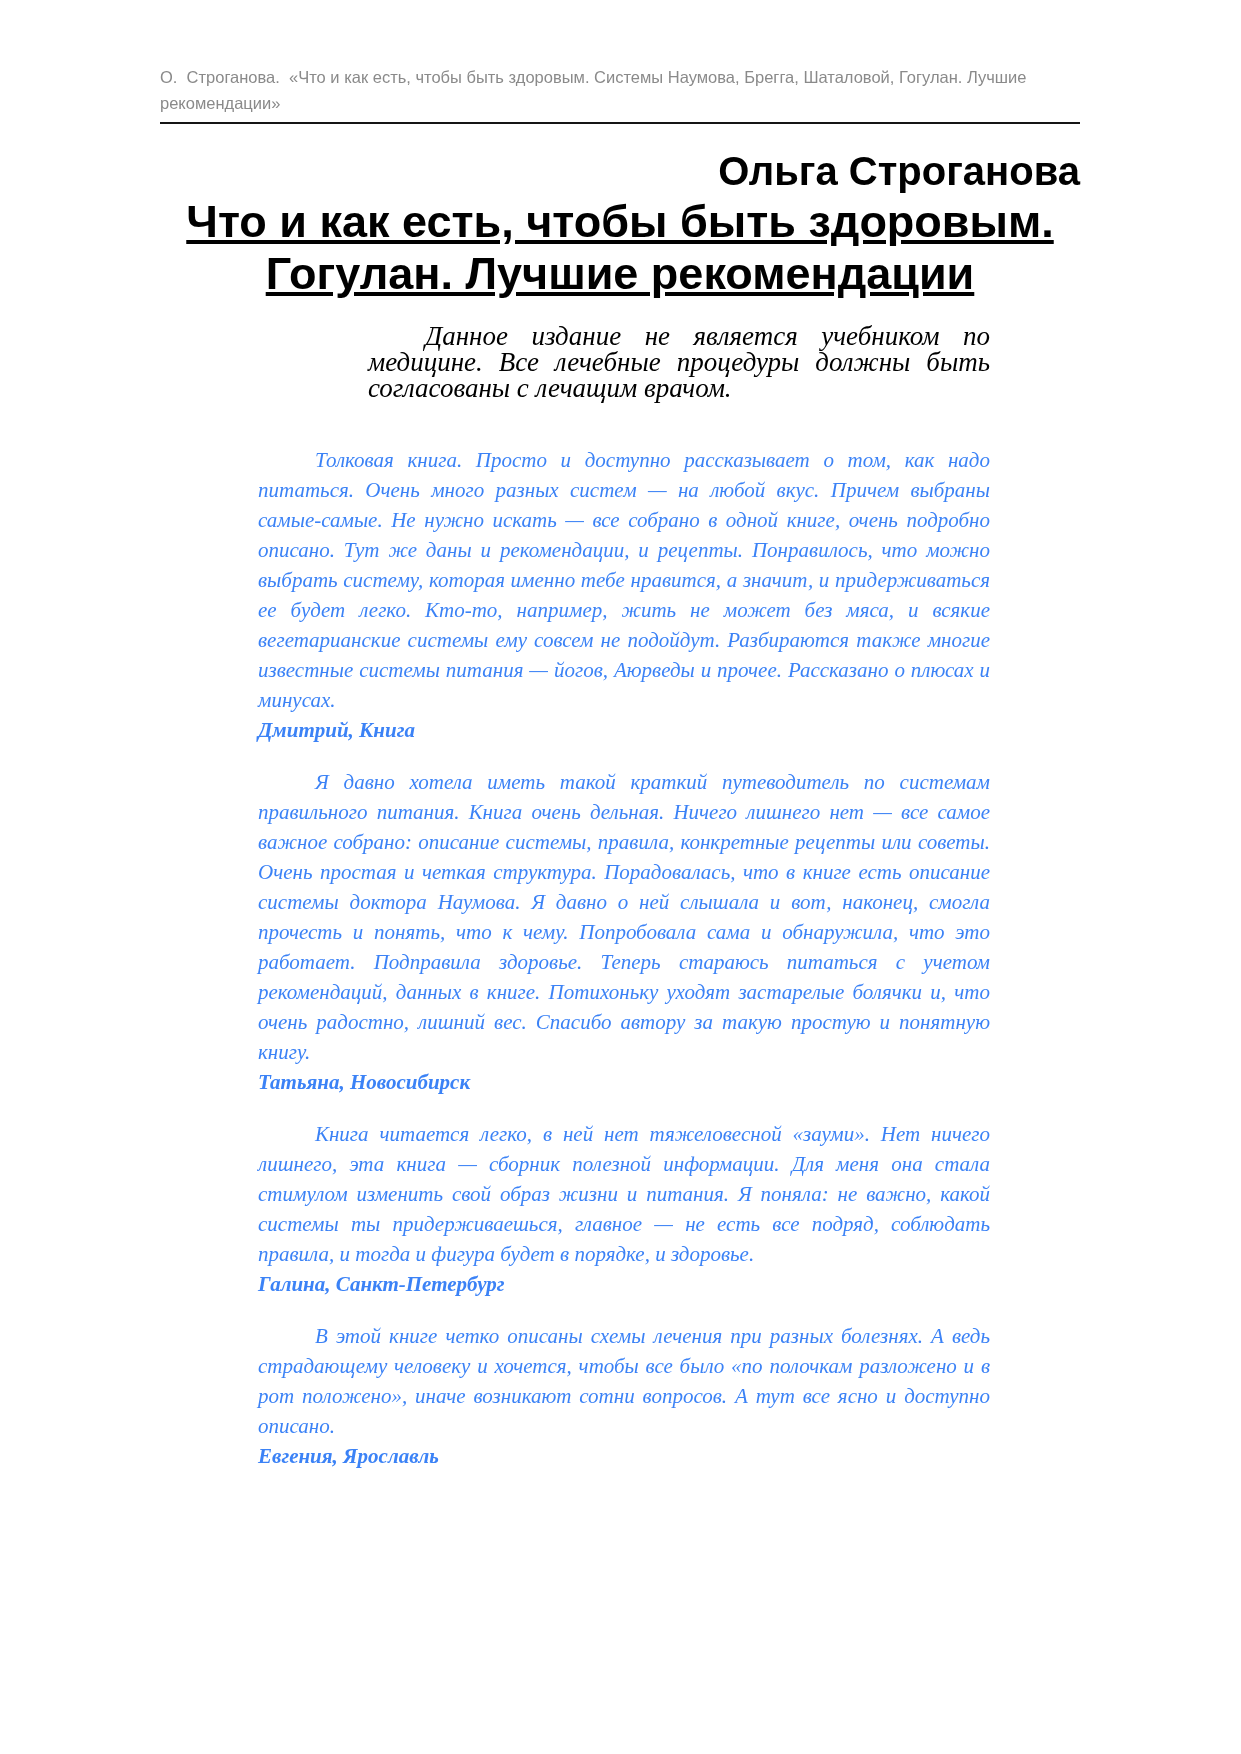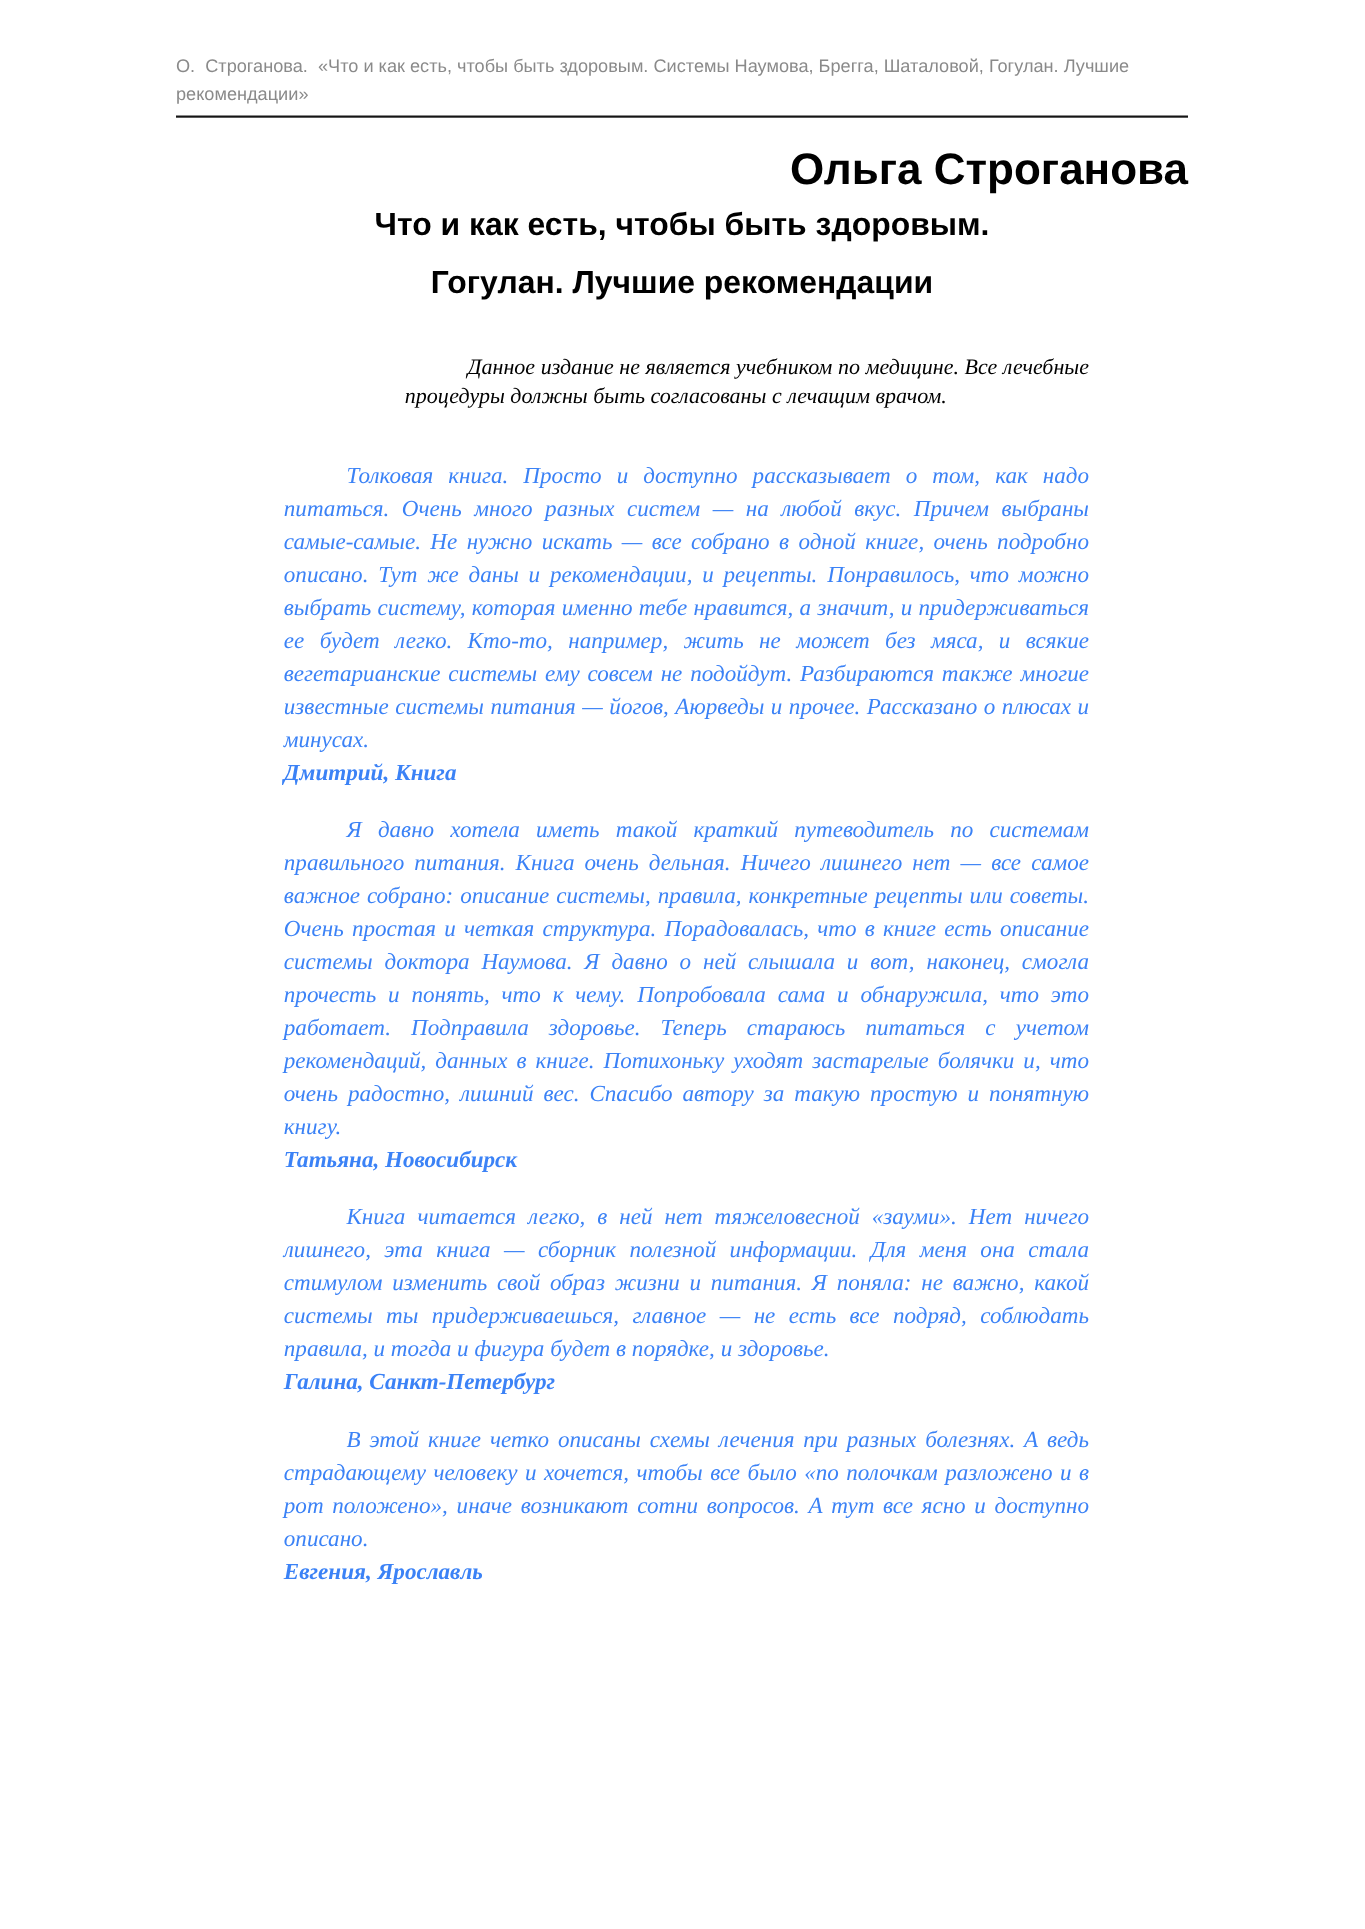--- a/index.html
+++ b/index.html
@@ -3,21 +3,21 @@
 <meta charset="utf-8">
 <style>
   * { margin: 0; padding: 0; box-sizing: border-box; }
   html, body { background: #ffffff; }
   .page {
     position: relative;
     width: 1241px;
     height: 1528px;
     margin: 0 auto;
     background: #ffffff;
-    padding: 47px 161px 0 160px;
+    padding: 64px 161px 0 160px;
     overflow: hidden;
   }
   .running-head {
     font-family: "Liberation Sans", sans-serif;
     font-size: 16.5px;
     line-height: 26px;
     color: #8a8a8a;
     white-space: pre-wrap;
   }
   .rule {
@@ -26,26 +26,26 @@
     margin-top: 6px;
   }
   .book-title {
     margin-top: 22px;
     text-align: center;
     font-family: "Liberation Sans", sans-serif;
     font-weight: bold;
     color: #000000;
   }
   .title-author-line { font-size: 40px; line-height: 50px; text-align: right; }
-  .title-line       { font-size: 29px; line-height: 52px; }
+  .title-line       { font-size: 45px; line-height: 52px; text-decoration: underline; }
   .edition-note {
-    margin: 38px 90px 0 208px;
+    margin: 23px 90px 0 208px;
     font-family: "Liberation Serif", serif;
     font-style: italic;
-    font-size: 20px;
+    font-size: 27px;
     line-height: 26px;
     text-align: justify;
     text-indent: 57px;
     color: #000000;
   }
   .reviews {
     margin: 44px 90px 0 98px;
     font-family: "Liberation Serif", serif;
     font-style: italic;
     font-size: 21px;

